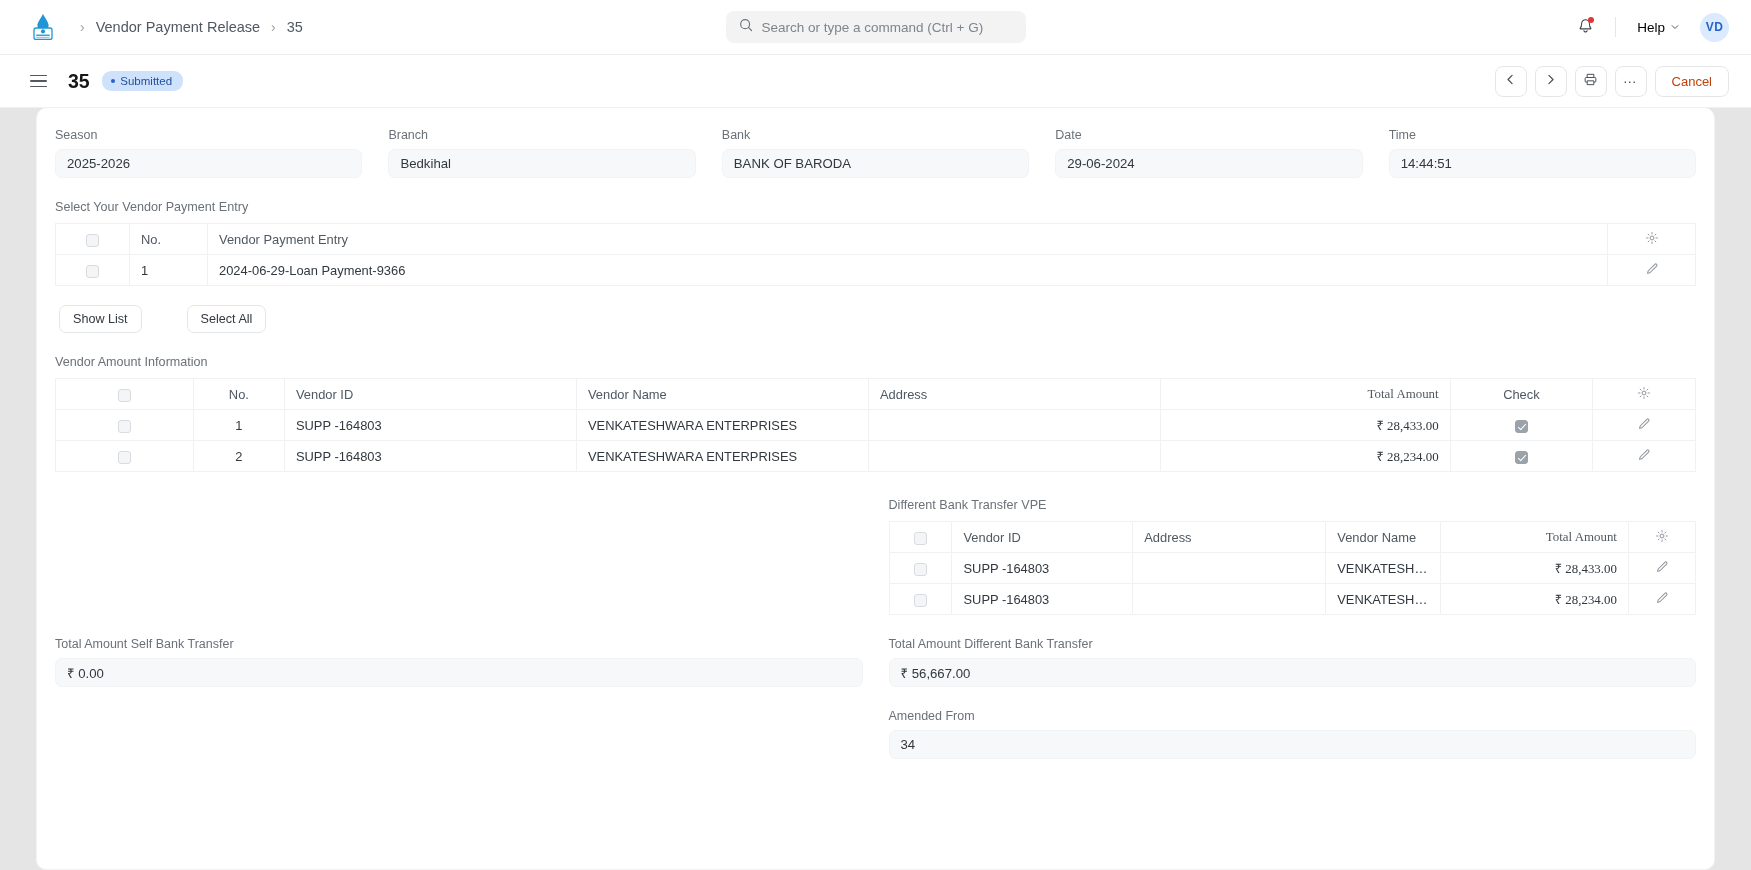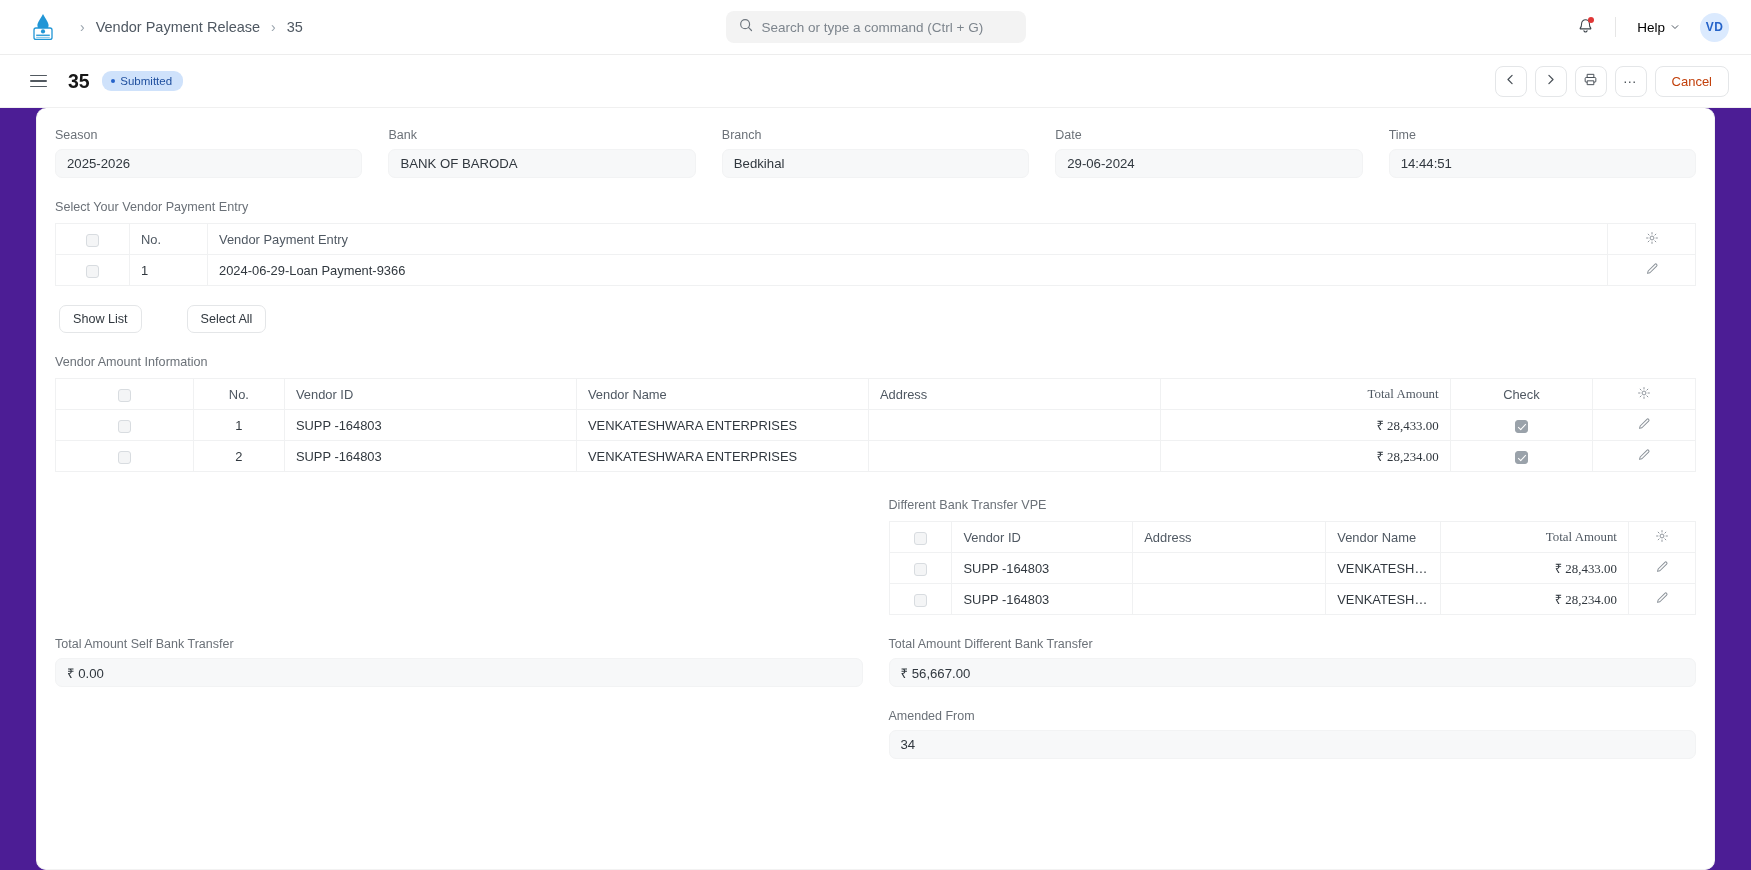--- a/index.html
+++ b/index.html
@@ -95,21 +95,21 @@
     width: 32px; height: 31px; border: 1px solid #e4e6e8; border-radius: 8px; background: #fff;
     display: flex; align-items: center; justify-content: center; cursor: pointer; color:#4a5158;
   }
   .cancel-btn {
     height: 31px; padding: 0 16px; border: 1px solid #e4e6e8; border-radius: 8px; background: #fff;
     font-family: "Liberation Sans", sans-serif; font-size: 13px; color: #c2410c; cursor: pointer;
   }
   .dots { letter-spacing: 1.5px; font-size: 14px; line-height: 1; padding-bottom:6px; }
 
   
-  .body-scroll { flex: 1; overflow: hidden; background: #4c1d95; padding: 0 36px; }
+  .body-scroll { flex: 1; overflow: hidden; background: #e5e5e5; padding: 0 36px; }
   .form-card {
     background: #ffffff; border-radius: 10px; border:1px solid #f2f2f2; border-top:none;
     padding: 20px 18px 30px 18px; min-height: 100%;
   }
 
   
   .field-row { display: flex; gap: 26px; }
   .field { flex: 1; min-width: 0; }
   .field-label { font-size: 12.5px; color: #6b7178; margin-bottom: 7px; display:block; }
   .field-control {
@@ -263,26 +263,26 @@
 
   <div class="body-scroll">
     <div class="form-card">
 
       <div class="field-row">
         <div class="field">
           <label class="field-label">Season</label>
           <div class="field-control">2025-2026</div>
         </div>
         <div class="field">
+          <label class="field-label">Branch</label>
+          <div class="field-control">Bedkihal</div>
+        </div>
+        <div class="field">
           <label class="field-label">Bank</label>
           <div class="field-control">BANK OF BARODA</div>
-        </div>
-        <div class="field">
-          <label class="field-label">Branch</label>
-          <div class="field-control">Bedkihal</div>
         </div>
         <div class="field">
           <label class="field-label">Date</label>
           <div class="field-control">29-06-2024</div>
         </div>
         <div class="field">
           <label class="field-label">Time</label>
           <div class="field-control">14:44:51</div>
         </div>
       </div>

